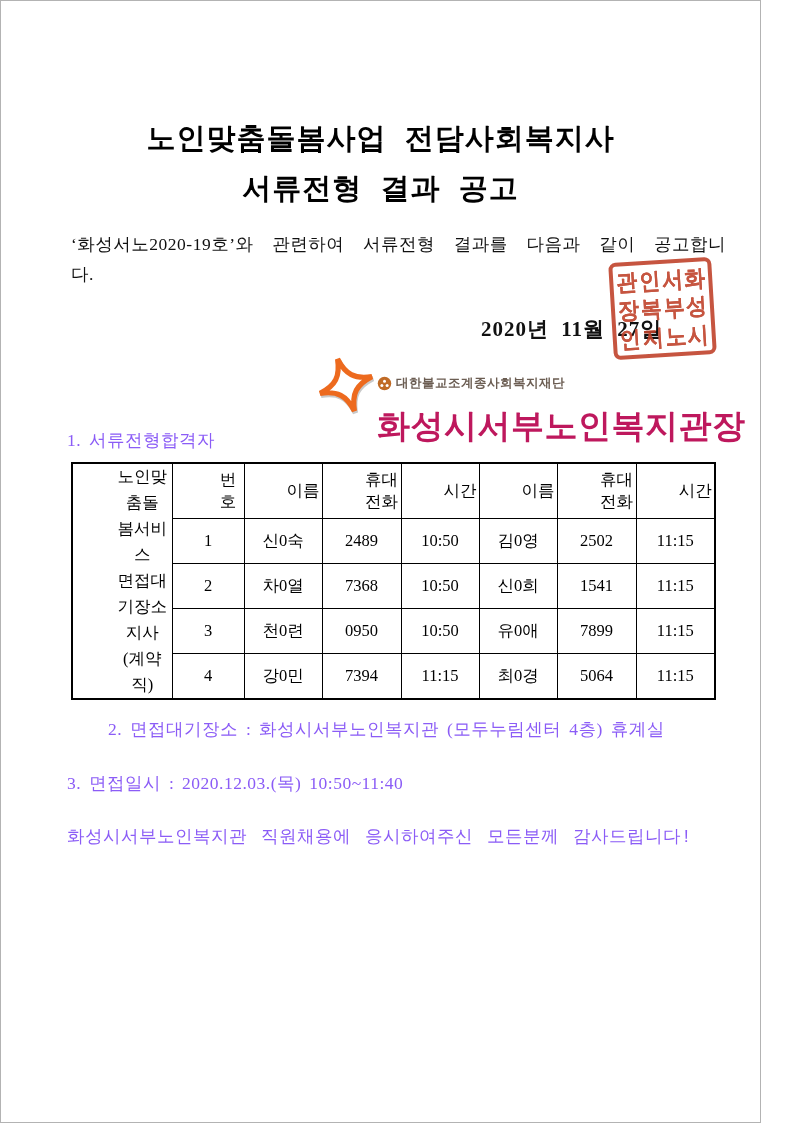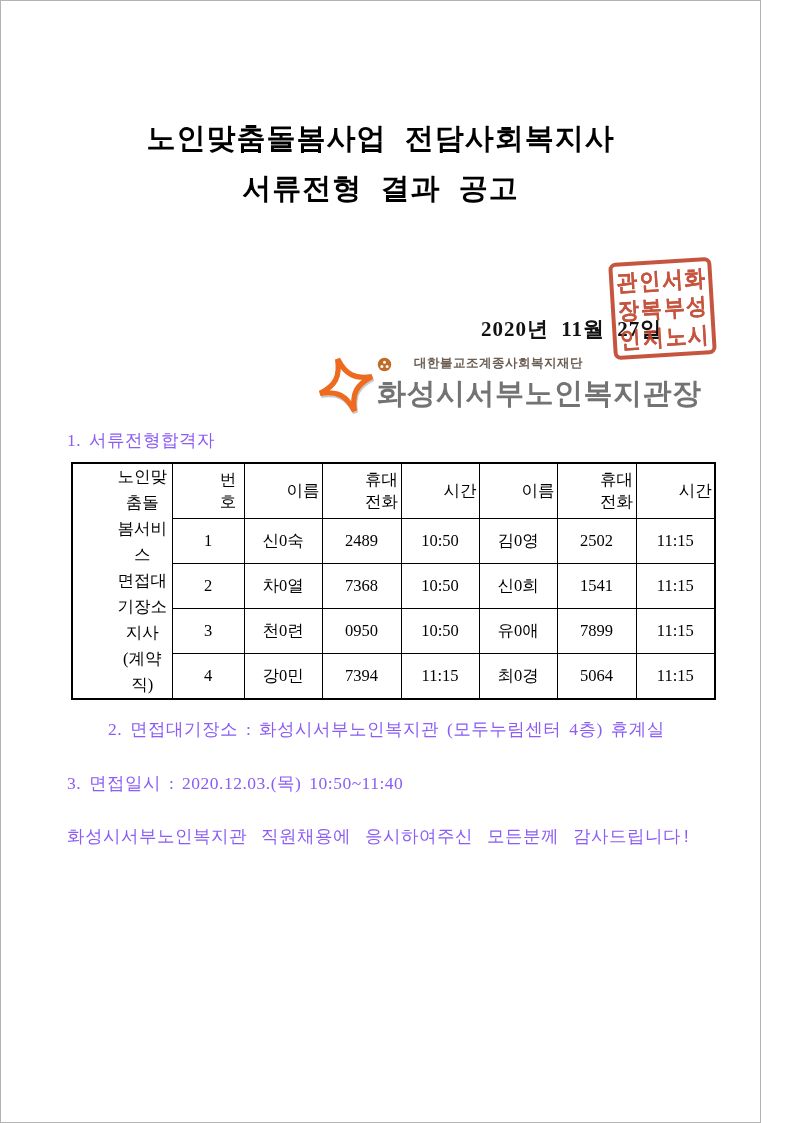--- a/index.html
+++ b/index.html
@@ -42,24 +42,24 @@
   .seal span {
     display:flex; align-items:center; justify-content:center;
     font-size:20px; font-weight:bold; font-family:"Liberation Serif", serif;
     transform:scale(1.05,1.15);
     text-shadow:0 0 0.5px #c0432c;
   }
   
   .logo { position:absolute; left:316px; top:354px; display:flex; align-items:flex-start; }
   .star { width:58px; height:60px; filter:drop-shadow(1.5px 2px 0.5px #c9c9c9); }
   .logo-text { margin-left:2px; font-family:"Liberation Sans", sans-serif; }
-  .foundation-row { display:flex; align-items:flex-end; margin-top:0;gap:18px; }
+  .foundation-row { display:flex; align-items:center; margin-top:20px; }
   .foundation-row svg { width:15px; height:15px; margin-right:4px; }
   .foundation-name { font-size:12.5px; font-weight:bold; color:#6b5d52; letter-spacing:0.5px; }
-  .org-name { font-size:29px; font-weight:bold; color:#737373; letter-spacing:0.5px; margin-top:2px; }
+  .org-name { font-size:33px; font-weight:bold; color:#be185d; letter-spacing:0.5px; margin-top:12px; }
   
   .s-heading, .s-line {
     position:absolute; left:66px;
     font-size:17.5px; letter-spacing:0.5px; word-spacing:3px; color:#8b5cf6;
   }
   .pos-s1 { top:427px; }
   .pos-s2 { top:716px;margin-left:41px; }
   .pos-s3 { top:770px; }
   .pos-close { top:823px;font-family:Liberation Mono, monospace; }
   
@@ -80,20 +80,24 @@
 </head>
 <body>
 
 <div class="page">
 
   <div class="title-block">
     <div>노인맞춤돌봄사업 전담사회복지사</div>
     <div>서류전형 결과 공고</div>
   </div>
 
+  <div class="intro">
+    <div class="l1">‘화성서노2020-19호’와 관련하여 서류전형 결과를 다음과 같이 공고합니</div>
+    <div class="l2">다.</div>
+  </div>
 
   <div class="date-line">2020년 11월 27일</div>
 
   <div class="seal" aria-hidden="true">
     <span>관</span>
     <span>인</span>
     <span>서</span>
     <span>화</span>
     <span>장</span>
     <span>복</span>

